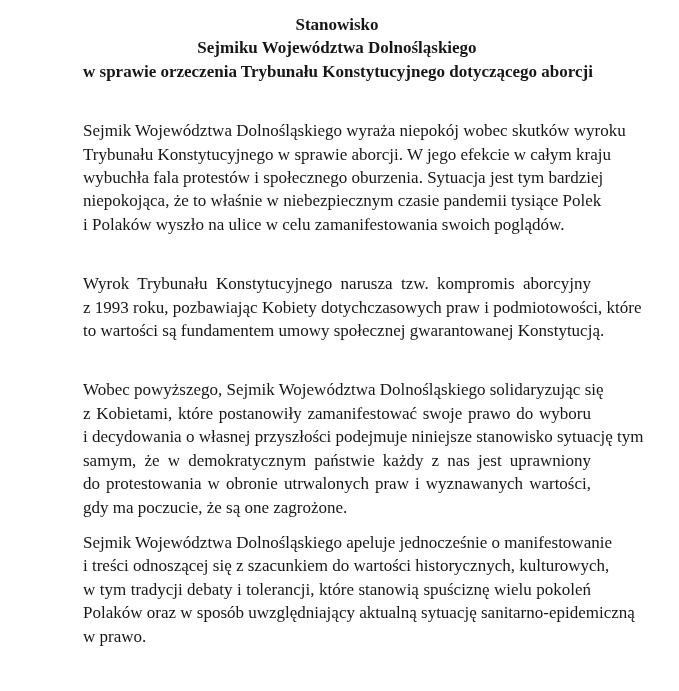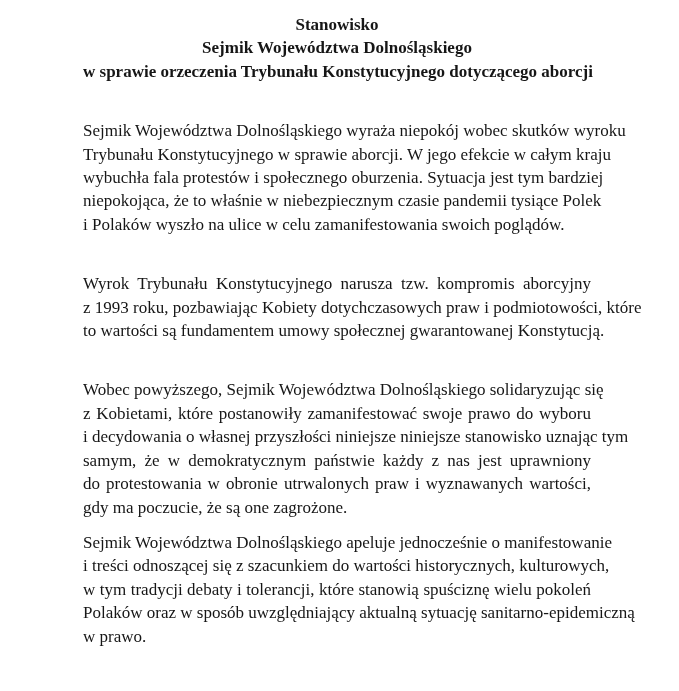--- a/index.html
+++ b/index.html
@@ -48,42 +48,42 @@
     text-align: left;
     text-align-last: left;
   }
 </style>
 </head>
 <body>
 
 <div class="doc-page">
   <div class="doc-title">
       <div class="line">Stanowisko</div>
-      <div class="line">Sejmik Województwa Dolnośląskiego</div>
+      <div class="line">Sejmiku Województwa Dolnośląskiego</div>
       <div class="line last">w sprawie orzeczenia Trybunału Konstytucyjnego dotyczącego aborcji</div>
     </div>
 
   <div class="para">
       <div class="line">Sejmik Województwa Dolnośląskiego wyraża niepokój wobec skutków wyroku</div>
       <div class="line">Trybunału Konstytucyjnego w sprawie aborcji. W jego efekcie w całym kraju</div>
       <div class="line">wybuchła fala protestów i społecznego oburzenia. Sytuacja jest tym bardziej</div>
       <div class="line">niepokojąca, że to właśnie w niebezpiecznym czasie pandemii tysiące Polek</div>
       <div class="line last">i Polaków wyszło na ulice w celu zamanifestowania swoich poglądów.</div>
     </div>
 
   <div class="para">
       <div class="line">Wyrok Trybunału Konstytucyjnego narusza tzw. kompromis aborcyjny</div>
       <div class="line">z 1993 roku, pozbawiając Kobiety dotychczasowych praw i podmiotowości, które</div>
       <div class="line last">to wartości są fundamentem umowy społecznej gwarantowanej Konstytucją.</div>
     </div>
 
   <div class="para">
       <div class="line">Wobec powyższego, Sejmik Województwa Dolnośląskiego solidaryzując się</div>
       <div class="line">z Kobietami, które postanowiły zamanifestować swoje prawo do wyboru</div>
-      <div class="line">i decydowania o własnej przyszłości niniejsze niniejsze stanowisko uznając tym</div>
+      <div class="line">i decydowania o własnej przyszłości podejmuje niniejsze stanowisko sytuację tym</div>
       <div class="line">samym, że w demokratycznym państwie każdy z nas jest uprawniony</div>
       <div class="line">do protestowania w obronie utrwalonych praw i wyznawanych wartości,</div>
       <div class="line last">gdy ma poczucie, że są one zagrożone.</div>
     </div>
 
   <div class="para">
       <div class="line">Sejmik Województwa Dolnośląskiego apeluje jednocześnie o manifestowanie</div>
       <div class="line">i treści odnoszącej się z szacunkiem do wartości historycznych, kulturowych,</div>
       <div class="line">w tym tradycji debaty i tolerancji, które stanowią spuściznę wielu pokoleń</div>
       <div class="line">Polaków oraz w sposób uwzględniający aktualną sytuację sanitarno-epidemiczną</div>

